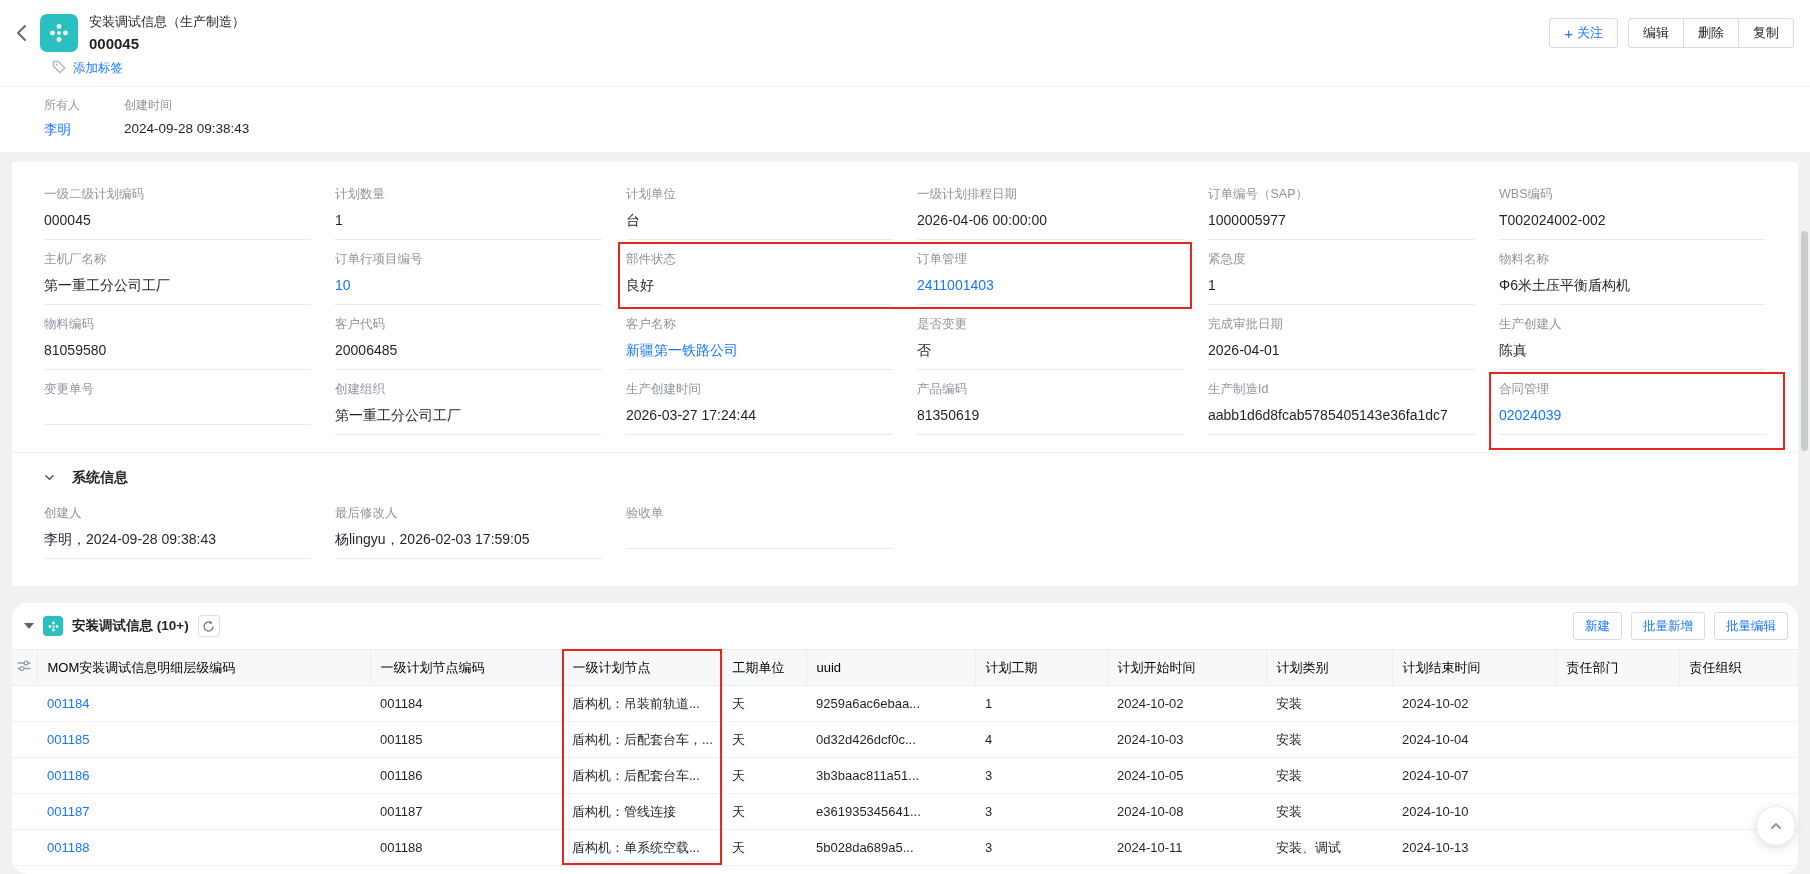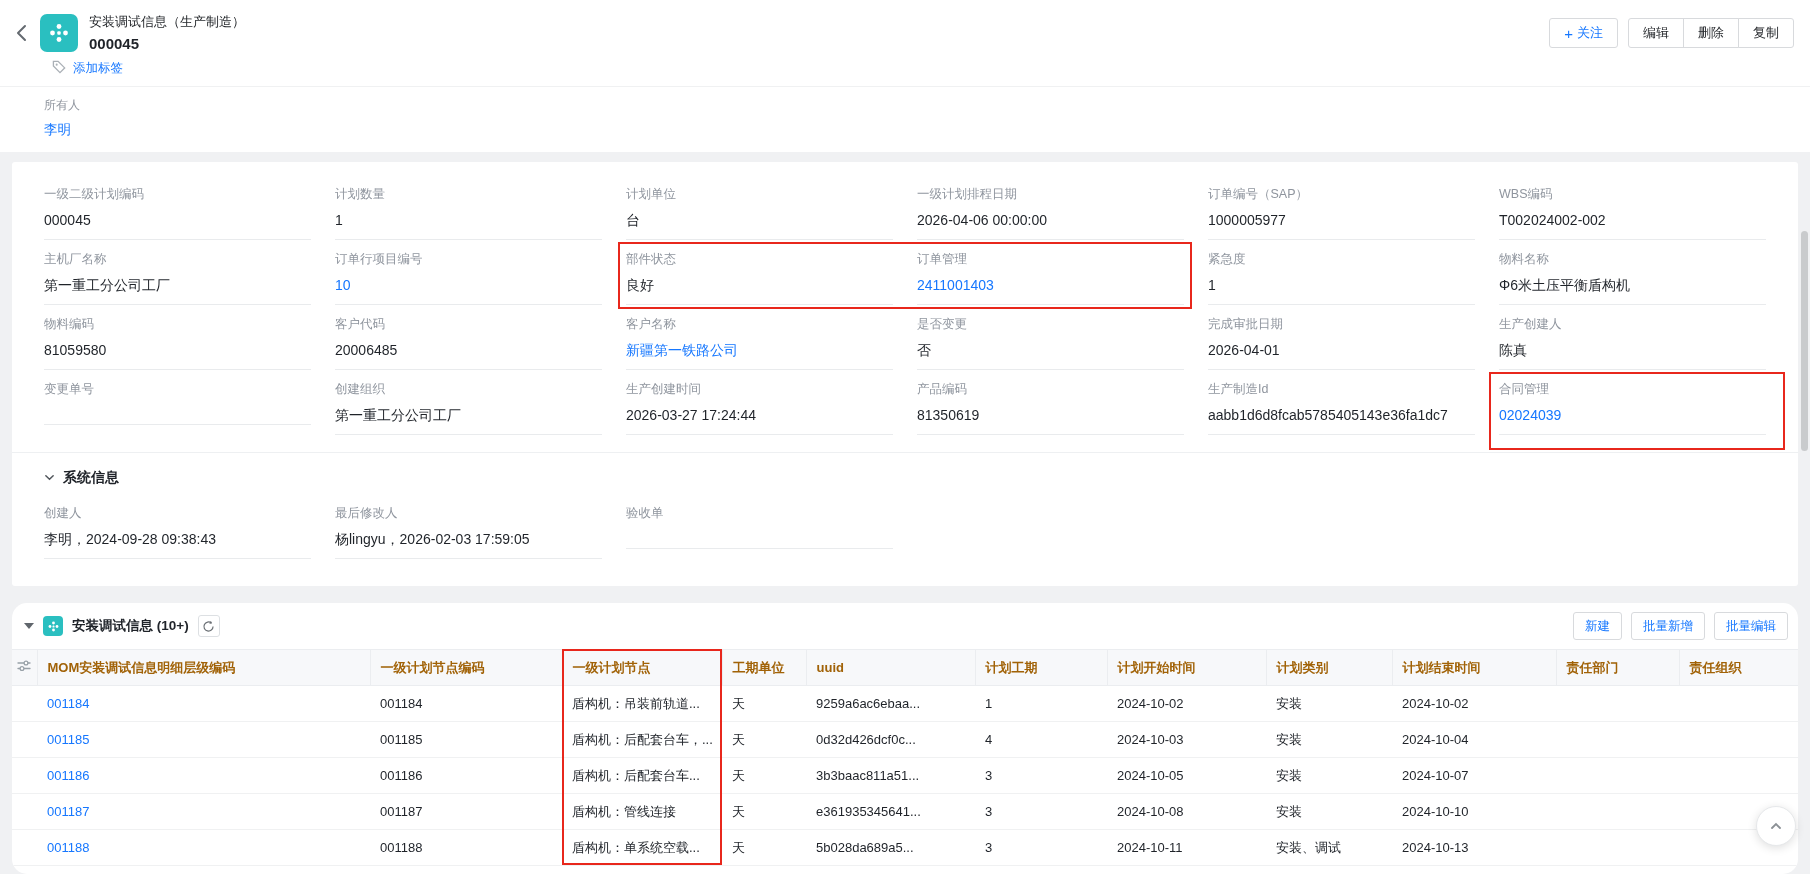--- a/index.html
+++ b/index.html
@@ -17,46 +17,46 @@
   .add-tag { color: #1677ff; font-size: 12.5px; cursor: pointer; }
   .hdr-actions { position: absolute; right: 16px; top: 18px; display: flex; gap: 10px; }
   .btn { background: #fff; border: 1px solid #d8dadd; border-radius: 3px; height: 30px; font-size: 13px; padding: 0 14px; cursor: pointer; color: #26292d; font-family: inherit; }
   .btn-follow { color: #1677ff; display: flex; align-items: center; gap: 4px; }
   .btn-follow .plus { font-size: 15px; }
   .btn-group { display: flex; }
   .btn-group .btn { border-radius: 0; margin-left: -1px; }
   .btn-group .btn:first-child { border-radius: 3px 0 0 3px; margin-left: 0; }
   .btn-group .btn:last-child { border-radius: 0 3px 3px 0; font-family: Liberation Mono, monospace; }
   .hdr-divider { border-top: 1px solid #f0f1f2; margin: 8px -16px 0; }
-  .owner-row { display: flex; padding: 10px 0 0 28px; gap: 44px; flex-direction: column; }
+  .owner-row { display: flex; padding: 10px 0 0 28px; gap: 44px; }
   .meta-label { font-size: 12px; color: #8f959e; }
   .meta-value { font-size: 13.5px; margin-top: 7px; }
   .link { color: #1677ff; cursor: pointer; }
 
   .card { background: #fff; margin: 0 12px; border-radius: 3px; position: relative; }
   .detail-card { padding: 24px 32px 16px; }
   .fields-grid { display: grid; grid-template-columns: repeat(6, 1fr); column-gap: 24px; grid-auto-rows: minmax(65px, auto); }
   .field-label { font-size: 12.5px; color: #8f959e; margin-bottom: 7px; }
   .field-value { font-size: 14px; line-height: 20px; min-height: 20px; padding-bottom: 9px; border-bottom: 1px solid #e9ebed; word-break: break-all; }
   .card-divider { border-top: 1px solid #eef0f2; margin: 6px -32px 0; }
-  .sys-header { display: flex; align-items: center; gap: 8px; margin: 16px 0 18px; font-size: 14px; font-weight: 700; }
+  .sys-header { display: flex; align-items: center; gap: 17px; margin: 16px 0 18px; font-size: 14px; font-weight: 700; }
 
   .anno { position: absolute; border: 2px solid #e8271c; pointer-events: none; z-index: 5; }
 
   .related-card { position: absolute; left: 12px; right: 12px; top: 603px; height: 271px; background: #fff; border-radius: 15px; overflow: hidden; }
   .related-header { height: 46px; display: flex; align-items: center; padding: 0 10px 0 12px; gap: 9px; }
   .tri-down { width: 0; height: 0; border-left: 5px solid transparent; border-right: 5px solid transparent; border-top: 6px solid #60666c; cursor: pointer; }
   .app-icon-sm { width: 20px; height: 20px; border-radius: 4px; background: #2abfc0; display: flex; align-items: center; justify-content: center; }
   .related-title { font-size: 13.5px; font-weight: 700; }
   .refresh-btn { width: 22px; height: 22px; border: 1px solid #dde0e3; border-radius: 3px; display: flex; align-items: center; justify-content: center; cursor: pointer; background: #fff; }
   .spacer { flex: 1; }
   .btn-sm { background: #fff; border: 1px solid #d8dadd; border-radius: 3px; height: 28px; padding: 0 11px; font-size: 12.5px; color: #1677ff; cursor: pointer; font-family: inherit; }
 
   table { width: 100%; border-collapse: collapse; table-layout: fixed; }
-  thead th { background: #f7f8fa; border-top: 1px solid #ebedf0; border-bottom: 1px solid #ebedf0; border-right: 1px solid #ebedf0; height: 36px; font-size: 13px; font-weight: 700; text-align: left; padding: 0 10px; white-space: nowrap; overflow: hidden; color: #a16207; }
+  thead th { background: #f7f8fa; border-top: 1px solid #ebedf0; border-bottom: 1px solid #ebedf0; border-right: 1px solid #ebedf0; height: 36px; font-size: 13px; font-weight: 400; text-align: left; padding: 0 10px; white-space: nowrap; overflow: hidden; color: #000000; }
   thead th:last-child { border-right: none; }
   thead th.icon-col, td.icon-col { padding: 0; text-align: center; }
   tbody td { height: 36px; border-bottom: 1px solid #f0f1f2; font-size: 13px; padding: 0 10px; white-space: nowrap; overflow: hidden; }
   td.cell-link { color: #1677ff; cursor: pointer; }
 
   .scroll-top { position: absolute; right: 14px; top: 806px; width: 40px; height: 40px; border-radius: 50%; background: #fff; border: 1px solid #e6e8ea; box-shadow: 0 2px 10px rgba(0,0,0,.13); display: flex; align-items: center; justify-content: center; cursor: pointer; z-index: 9; }
   .scrollbar-thumb { position: absolute; right: 2px; top: 231px; width: 7px; height: 220px; background: #c9cbcd; border-radius: 4px; z-index: 9; }
 </style>
 </head>
 <body>

